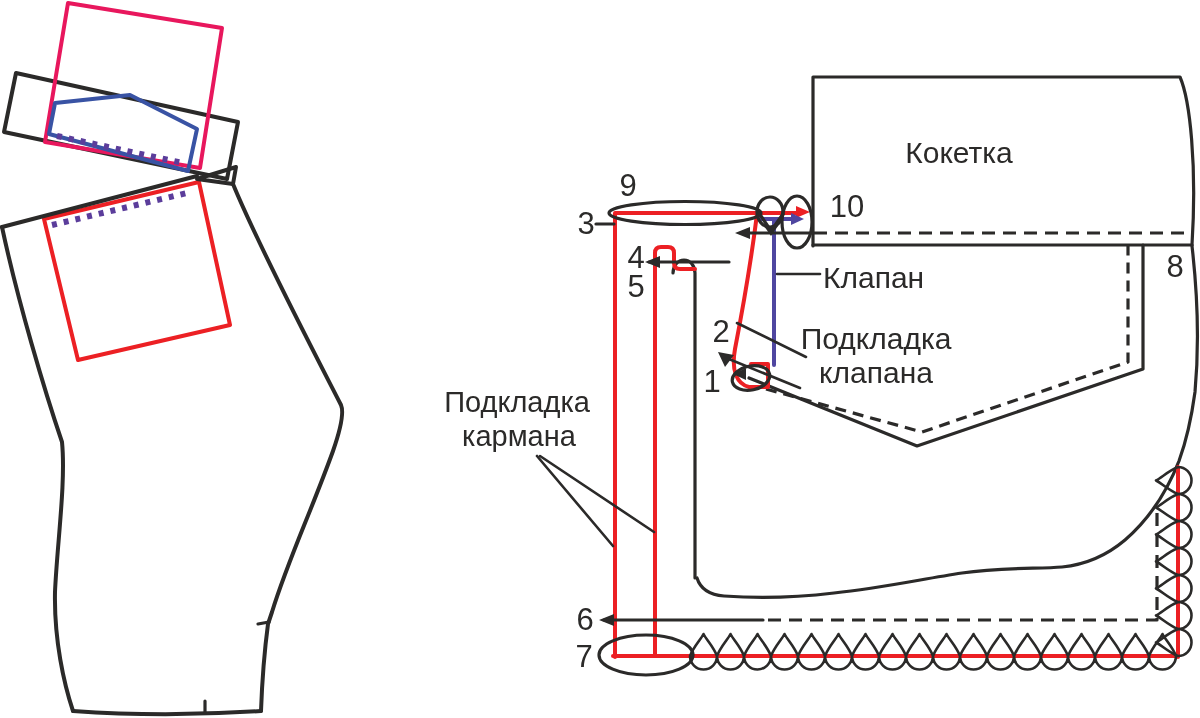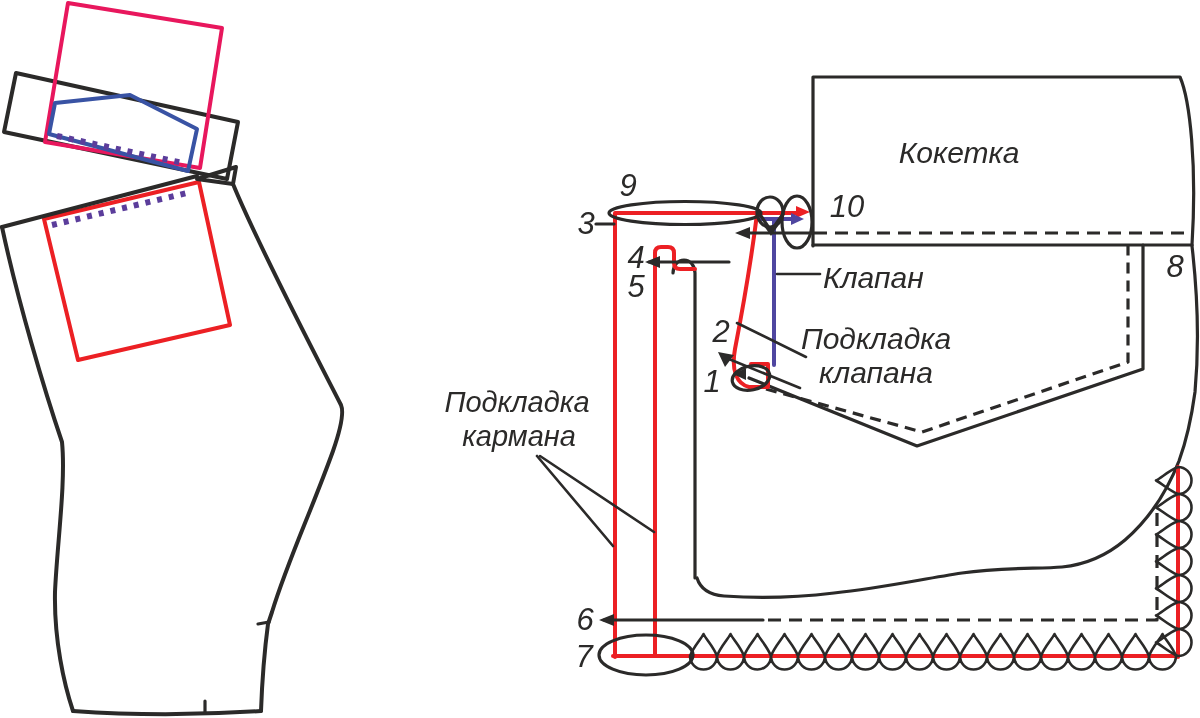--- a/index.html
+++ b/index.html
@@ -1,16 +1,16 @@
 <!DOCTYPE html>
 <html style="--background: #ffffff; --black: #2b2a29; --red: #ec2024; --crimson: #e8175d; --blue: #3953a4; --indigo: #4f46a0; --purple: #5b3d9b; --bg: #ffffff;"><head>
 <meta charset="utf-8">
 <style>
   html,body{margin:0;padding:0;background:#fff;}
-  .stage{position:relative;width:1200px;height:718px;background:var(--bg,#fff);overflow:hidden;font-style:italic;}
+  .stage{position:relative;width:1200px;height:718px;background:var(--bg,#fff);overflow:hidden;}
   svg{display:block}
   text{font-family:"Liberation Sans","DejaVu Sans",sans-serif;fill:var(--black);}
   .num{font-size:31px;}
   .lbl{font-size:30px;}
   .lbl-s{font-size:29px;}
   .k{stroke:var(--black);fill:none;stroke-width:4;stroke-linejoin:round;stroke-linecap:round;}
   .k3{stroke-width:3.2;}
   .k25{stroke-width:2.6;}
   .red{stroke:var(--red);}
   .crimson{stroke:var(--crimson);}

